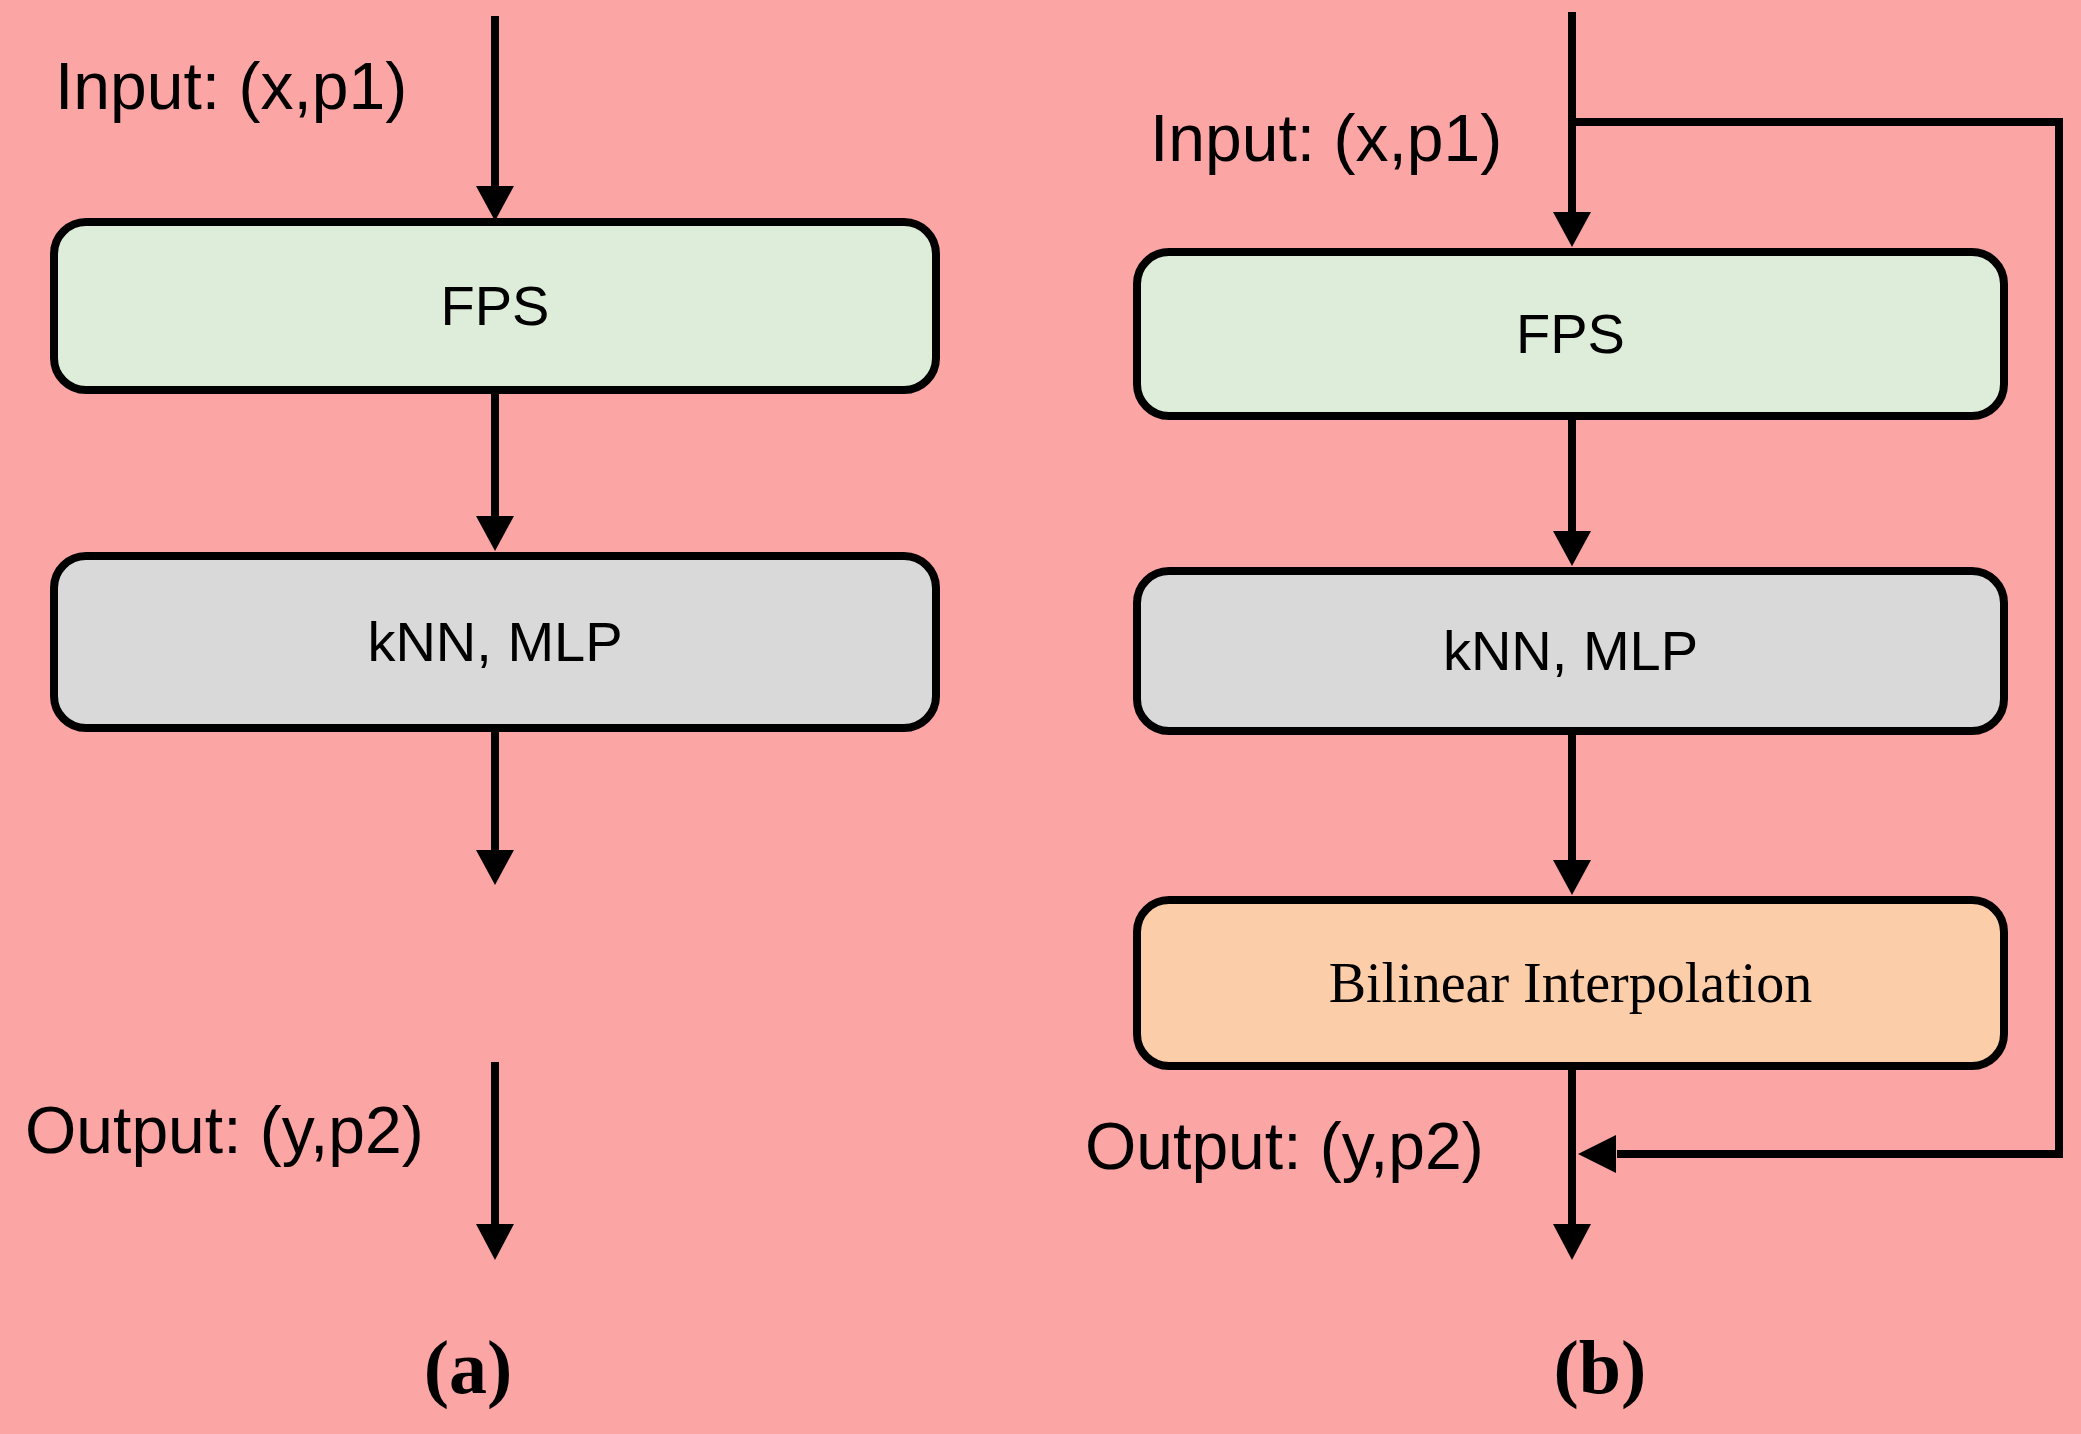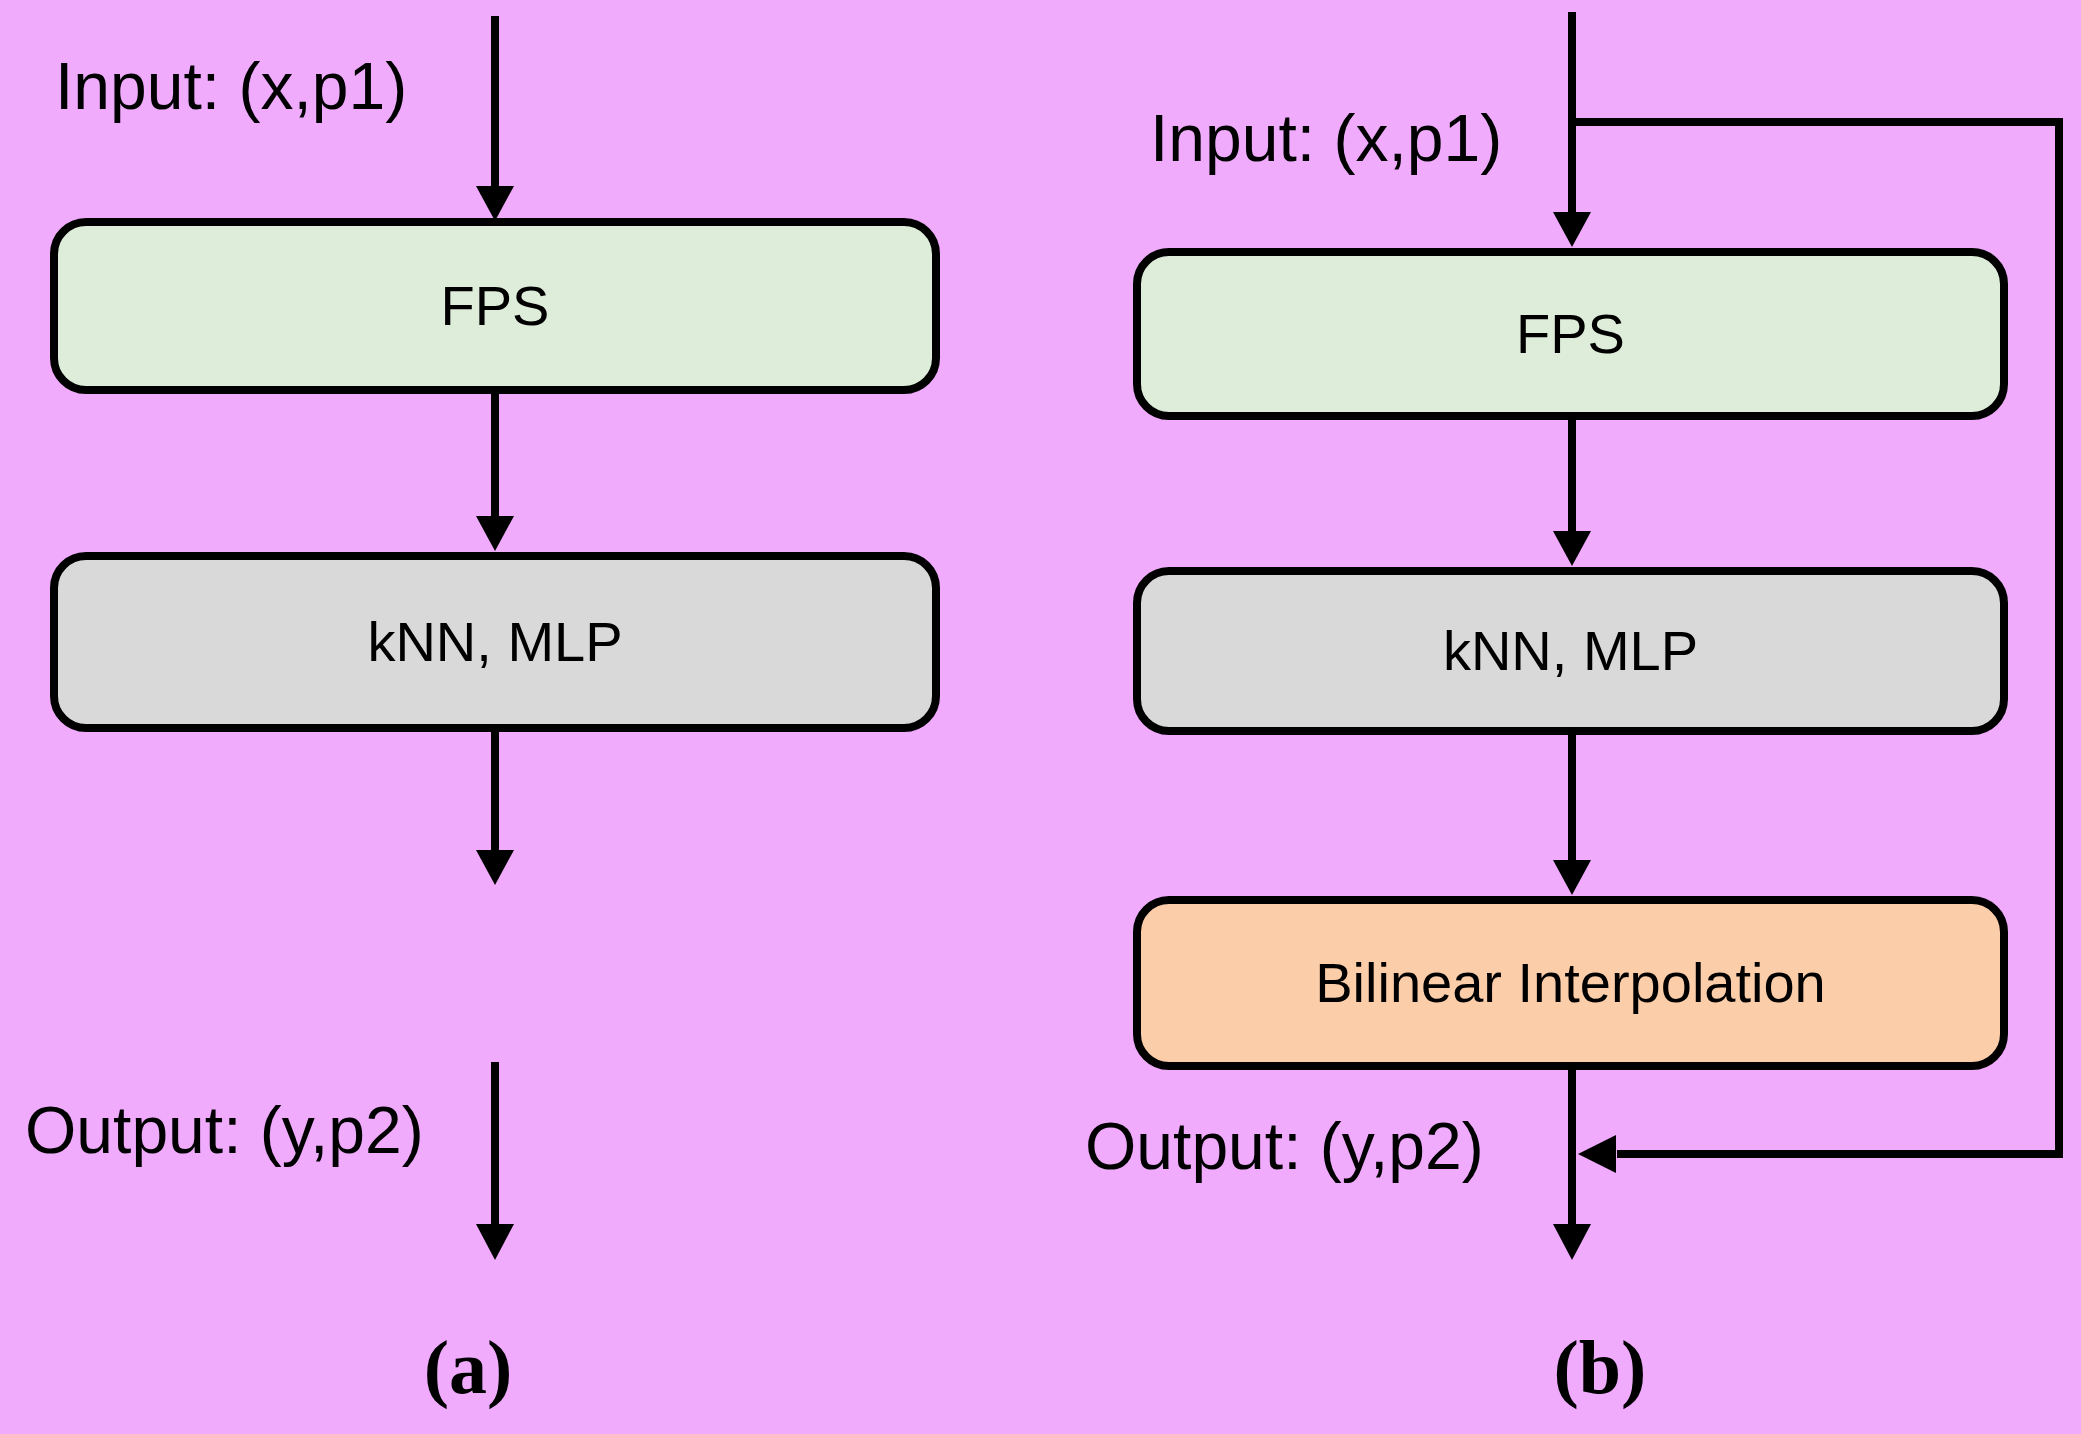--- a/index.html
+++ b/index.html
@@ -1,19 +1,19 @@
 <!DOCTYPE html>
 <html><head>
 <meta charset="utf-8">
 <style>
   html,body{margin:0;padding:0;background:#ffffff;}
   .canvas{
     position:relative;
     width:2081px;height:1434px;
-    background:#f0abfc;
+    background:#fca5a5;
     font-family:"Liberation Sans",sans-serif;
     overflow:hidden;
   }
   svg.connectors{position:absolute;left:0;top:0;}
   svg.connectors line, svg.connectors polyline{stroke:#000;stroke-width:8;fill:none;}
   svg.connectors polygon{fill:#000;stroke:none;}
   .node{
     position:absolute;box-sizing:border-box;
     border:8px solid #000;border-radius:36px;
     display:flex;align-items:center;justify-content:center;
@@ -32,21 +32,21 @@
   
   .a-fps {left:50px; top:218px; width:890px; height:176px;}
   .a-knn {left:50px; top:552px; width:890px; height:180px;}
   .a-pool{left:50px; top:886px; width:890px; height:176px;}
   .a-in  {left:55px; top:50px;}
   .a-out {left:25px; top:1094px;}
   .a-cap {left:268px; top:1326px;}
   
   .b-fps {left:1133px; top:248px; width:875px; height:172px;}
   .b-knn {left:1133px; top:567px; width:875px; height:168px;}
-  .b-bil {left:1133px; top:896px; width:875px; height:174px;}
+  .b-bil {left:1133px; top:896px; width:875px; height:174px;font-family:Liberation Serif, serif;}
   .b-in  {left:1150px; top:102px;}
   .b-out {left:1085px; top:1110px;}
   .b-cap {left:1400px; top:1326px;}
 </style>
 </head>
 <body>
 
 <div class="canvas">
 
   <svg class="connectors" width="2081" height="1434" viewBox="0 0 2081 1434">

